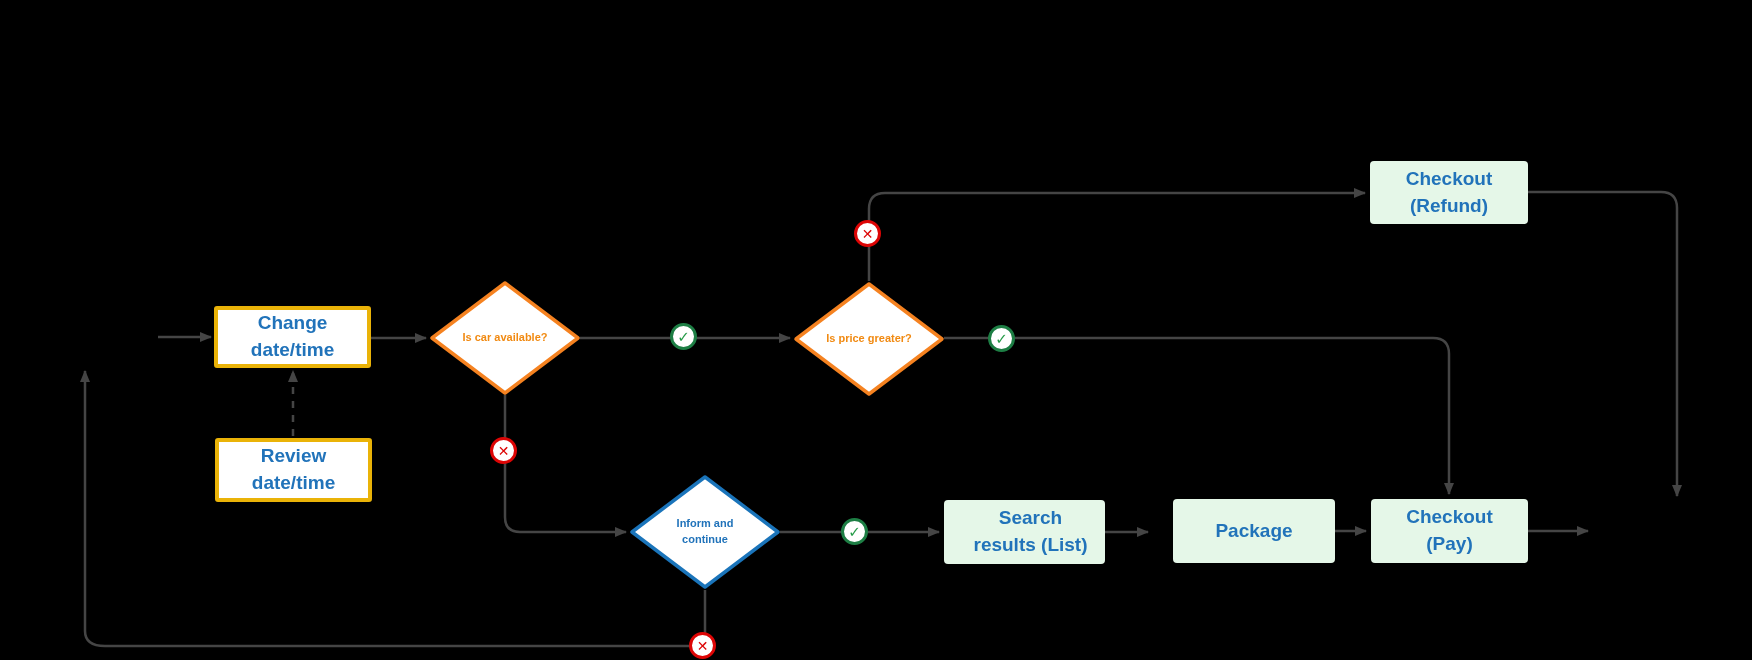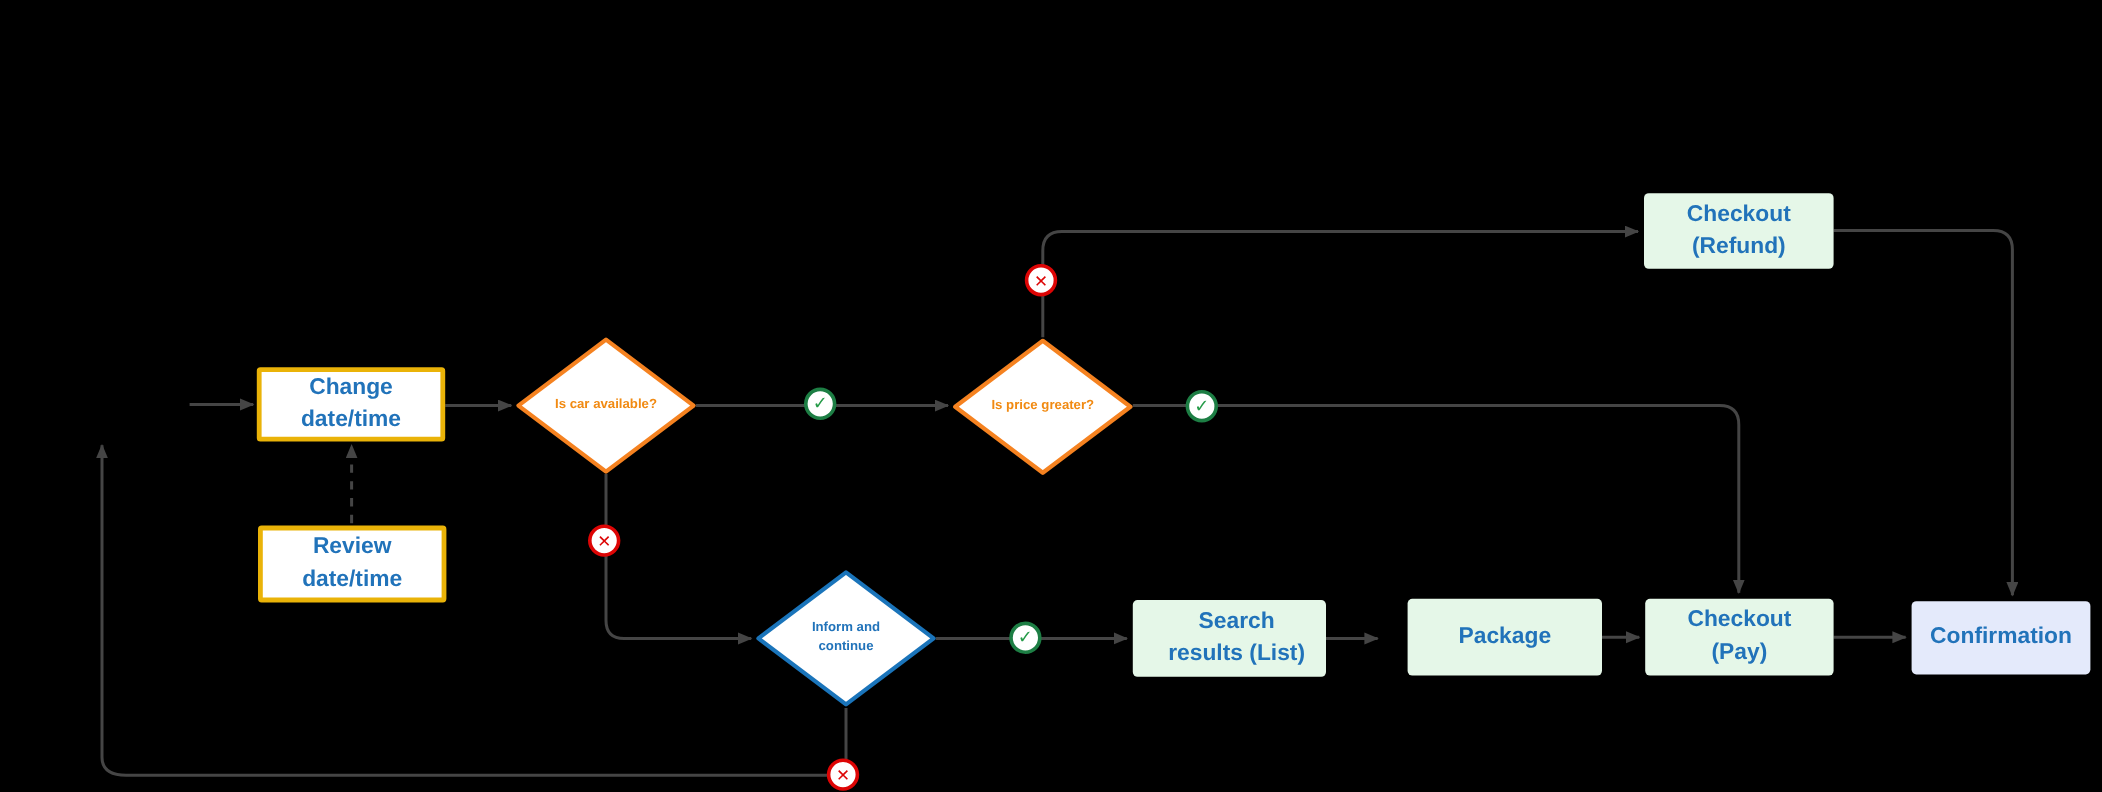--- a/index.html
+++ b/index.html
@@ -98,21 +98,20 @@
   <div class="node proc-green" style="left:1370px;top:161px;width:158px;height:63px;">Checkout (Refund)</div>
 
   <div class="node proc-green narrow" style="left:944px;top:500px;width:161px;height:64px;padding-left:22px;">
        <span>Search results (List)</span>
     </div>
 
   <div class="node proc-green" style="left:1153px;top:499px;width:162px;height:64px;margin-left:20px;">Package</div>
 
   <div class="node proc-green" style="left:1371px;top:499px;width:157px;height:64px;">Checkout (Pay)</div>
 
-  <div class="node proc-lavender" style="left:1593px;top:501px;width:149px;height:61px;">Confirmation</div>
 
   <div class="badge badge-yes" style="left:670px;top:323px;">✓</div>
   <div class="badge badge-yes" style="left:988px;top:325px;">✓</div>
   <div class="badge badge-yes" style="left:841px;top:518px;">✓</div>
   <div class="badge badge-no" style="left:490px;top:437px;">✕</div>
   <div class="badge badge-no" style="left:854px;top:220px;">✕</div>
   <div class="badge badge-no" style="left:689px;top:632px;">✕</div>
 
 </div>
 

